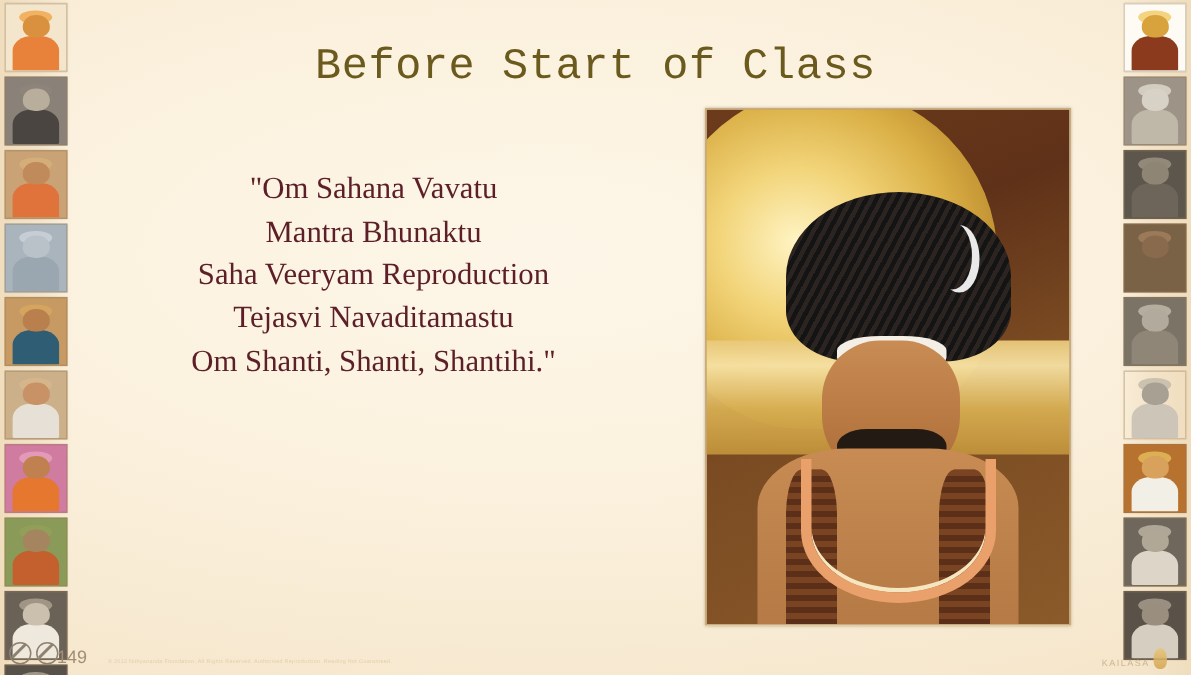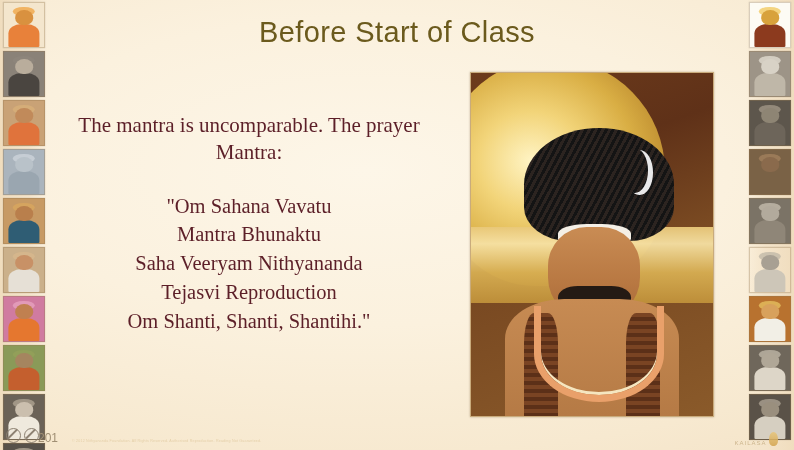--- a/index.html
+++ b/index.html
@@ -35,23 +35,23 @@
   .thumb .body{
     position:absolute;left:50%;bottom:0;width:78%;height:52%;
     transform:translateX(-50%);border-radius:42% 42% 4% 4%;
   }
   .thumb .halo{
     position:absolute;left:50%;top:8%;width:56%;height:22%;
     transform:translateX(-50%);border-radius:50%;opacity:.75;
   }
   
   .title{
-    position:absolute;left:0;right:0;top:16px;text-align:center;
+    position:absolute;left:0;right:0;top:28px;text-align:center;
     font-size:29px;letter-spacing:.4px;color:#6b5a1d;
-    font-family:Liberation Sans, sans-serif;
+    font-family:Liberation Mono, monospace;
   }
   
   .textcol{
     position:absolute;left:58px;top:112px;width:382px;
     text-align:center;color:#5c1f28;
     font-family:"Liberation Serif", serif;
   }
   .lead{font-size:21px;line-height:1.28;margin:0 0 26px 0;}
   .mantra{font-size:20.5px;line-height:1.40;margin:0;}
   .mantra div{white-space:nowrap;}
@@ -198,26 +198,25 @@
         <span class="head" style="background: rgb(203, 191, 174);"></span>
       </div>
       <div class="thumb" style="background: rgb(87, 81, 74);">
         <span class="halo" style="background: rgb(184, 173, 156);"></span>
       </div>
     </div>
 
   <div class="title">Before Start of Class</div>
 
   <div class="textcol">
-    <p class="lead">The mantra is uncomparable. The prayer Mantra:</p>
     <div class="mantra" id="mantra">
         <div>"Om Sahana Vavatu</div>
         <div>Mantra Bhunaktu</div>
-        <div>Saha Veeryam Nithyananda</div>
-        <div>Tejasvi Reproduction</div>
+        <div>Saha Veeryam Reproduction</div>
+        <div>Tejasvi Navaditamastu</div>
         <div>Om Shanti, Shanti, Shantihi."</div>
       </div>
   </div>
 
   <div class="hero">
     <div class="gold-arch"></div>
     <div class="gold-band"></div>
     <div class="hair"></div>
     <div class="moon"></div>
     <div class="forehead"></div>
@@ -275,21 +274,21 @@
         <span class="body" style="background: rgb(214, 207, 193);"></span>
         <span class="head" style="background: rgb(154, 143, 126);"></span>
       </div>
     </div>
 
   <div class="footer">
     <div class="no-icons">
       <span class="no-ico"></span>
       <span class="no-ico"></span>
     </div>
-    <div class="pageno">201</div>
+    <div class="pageno">149</div>
     <div class="copyright">© 2012 Nithyananda Foundation. All Rights Reserved. Authorised Reproduction. Reading Not Guaranteed.</div>
     <div class="brand">
       <span class="btxt">KAILASA</span>
       <span class="bflame"></span>
     </div>
   </div>
 
 </div>
 
 </body></html>

